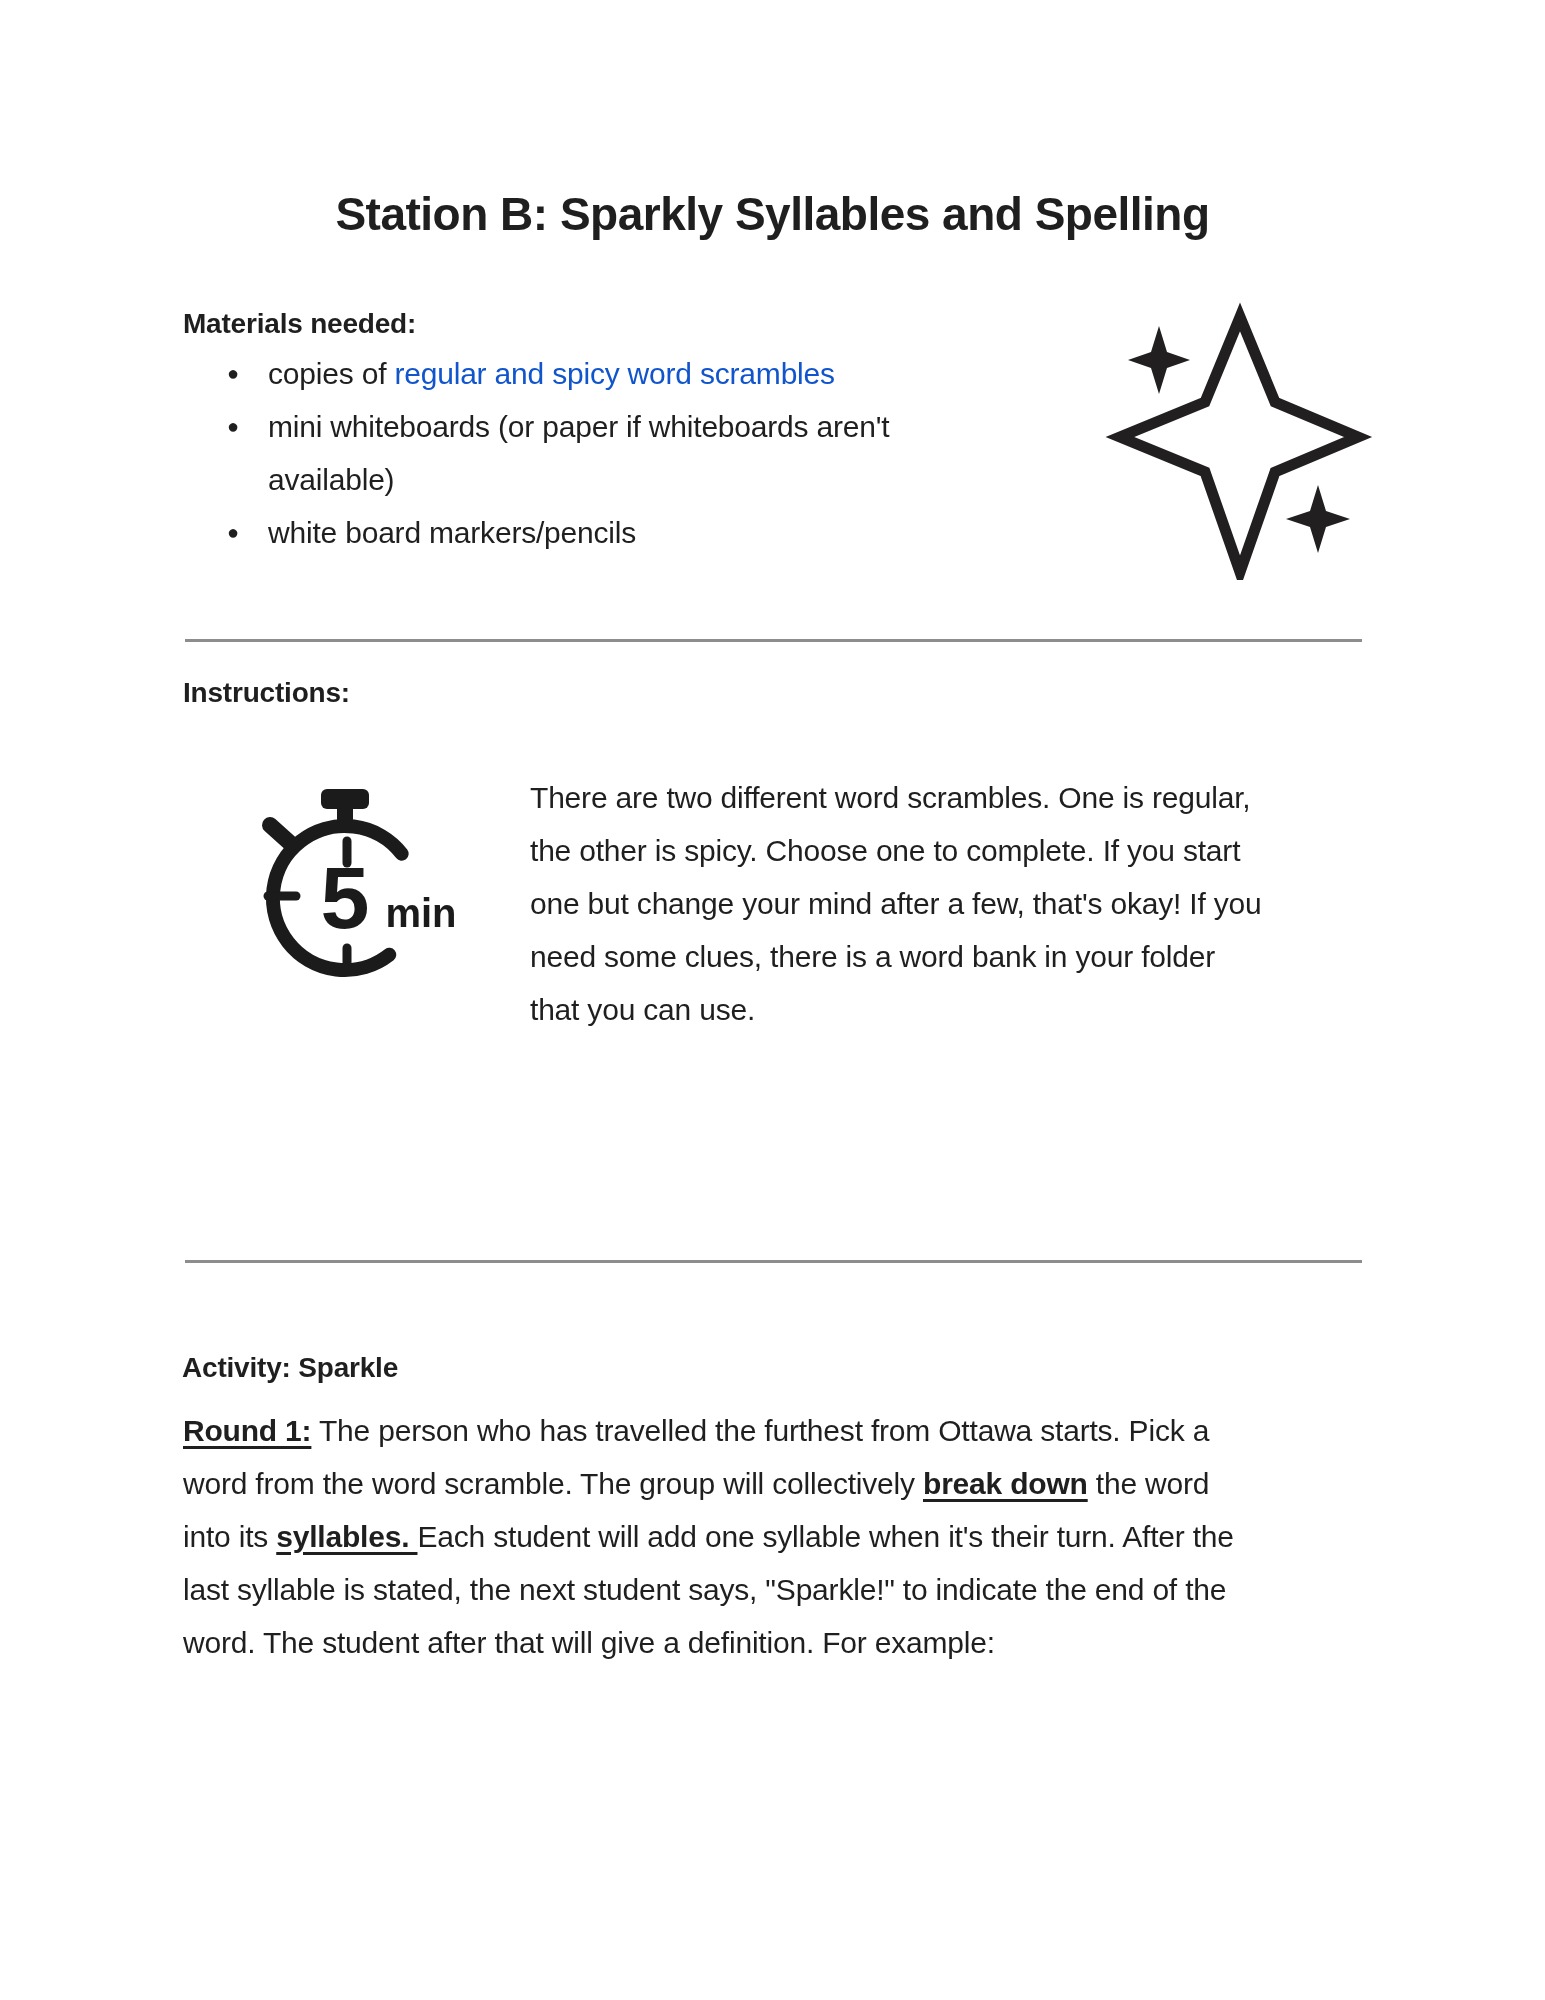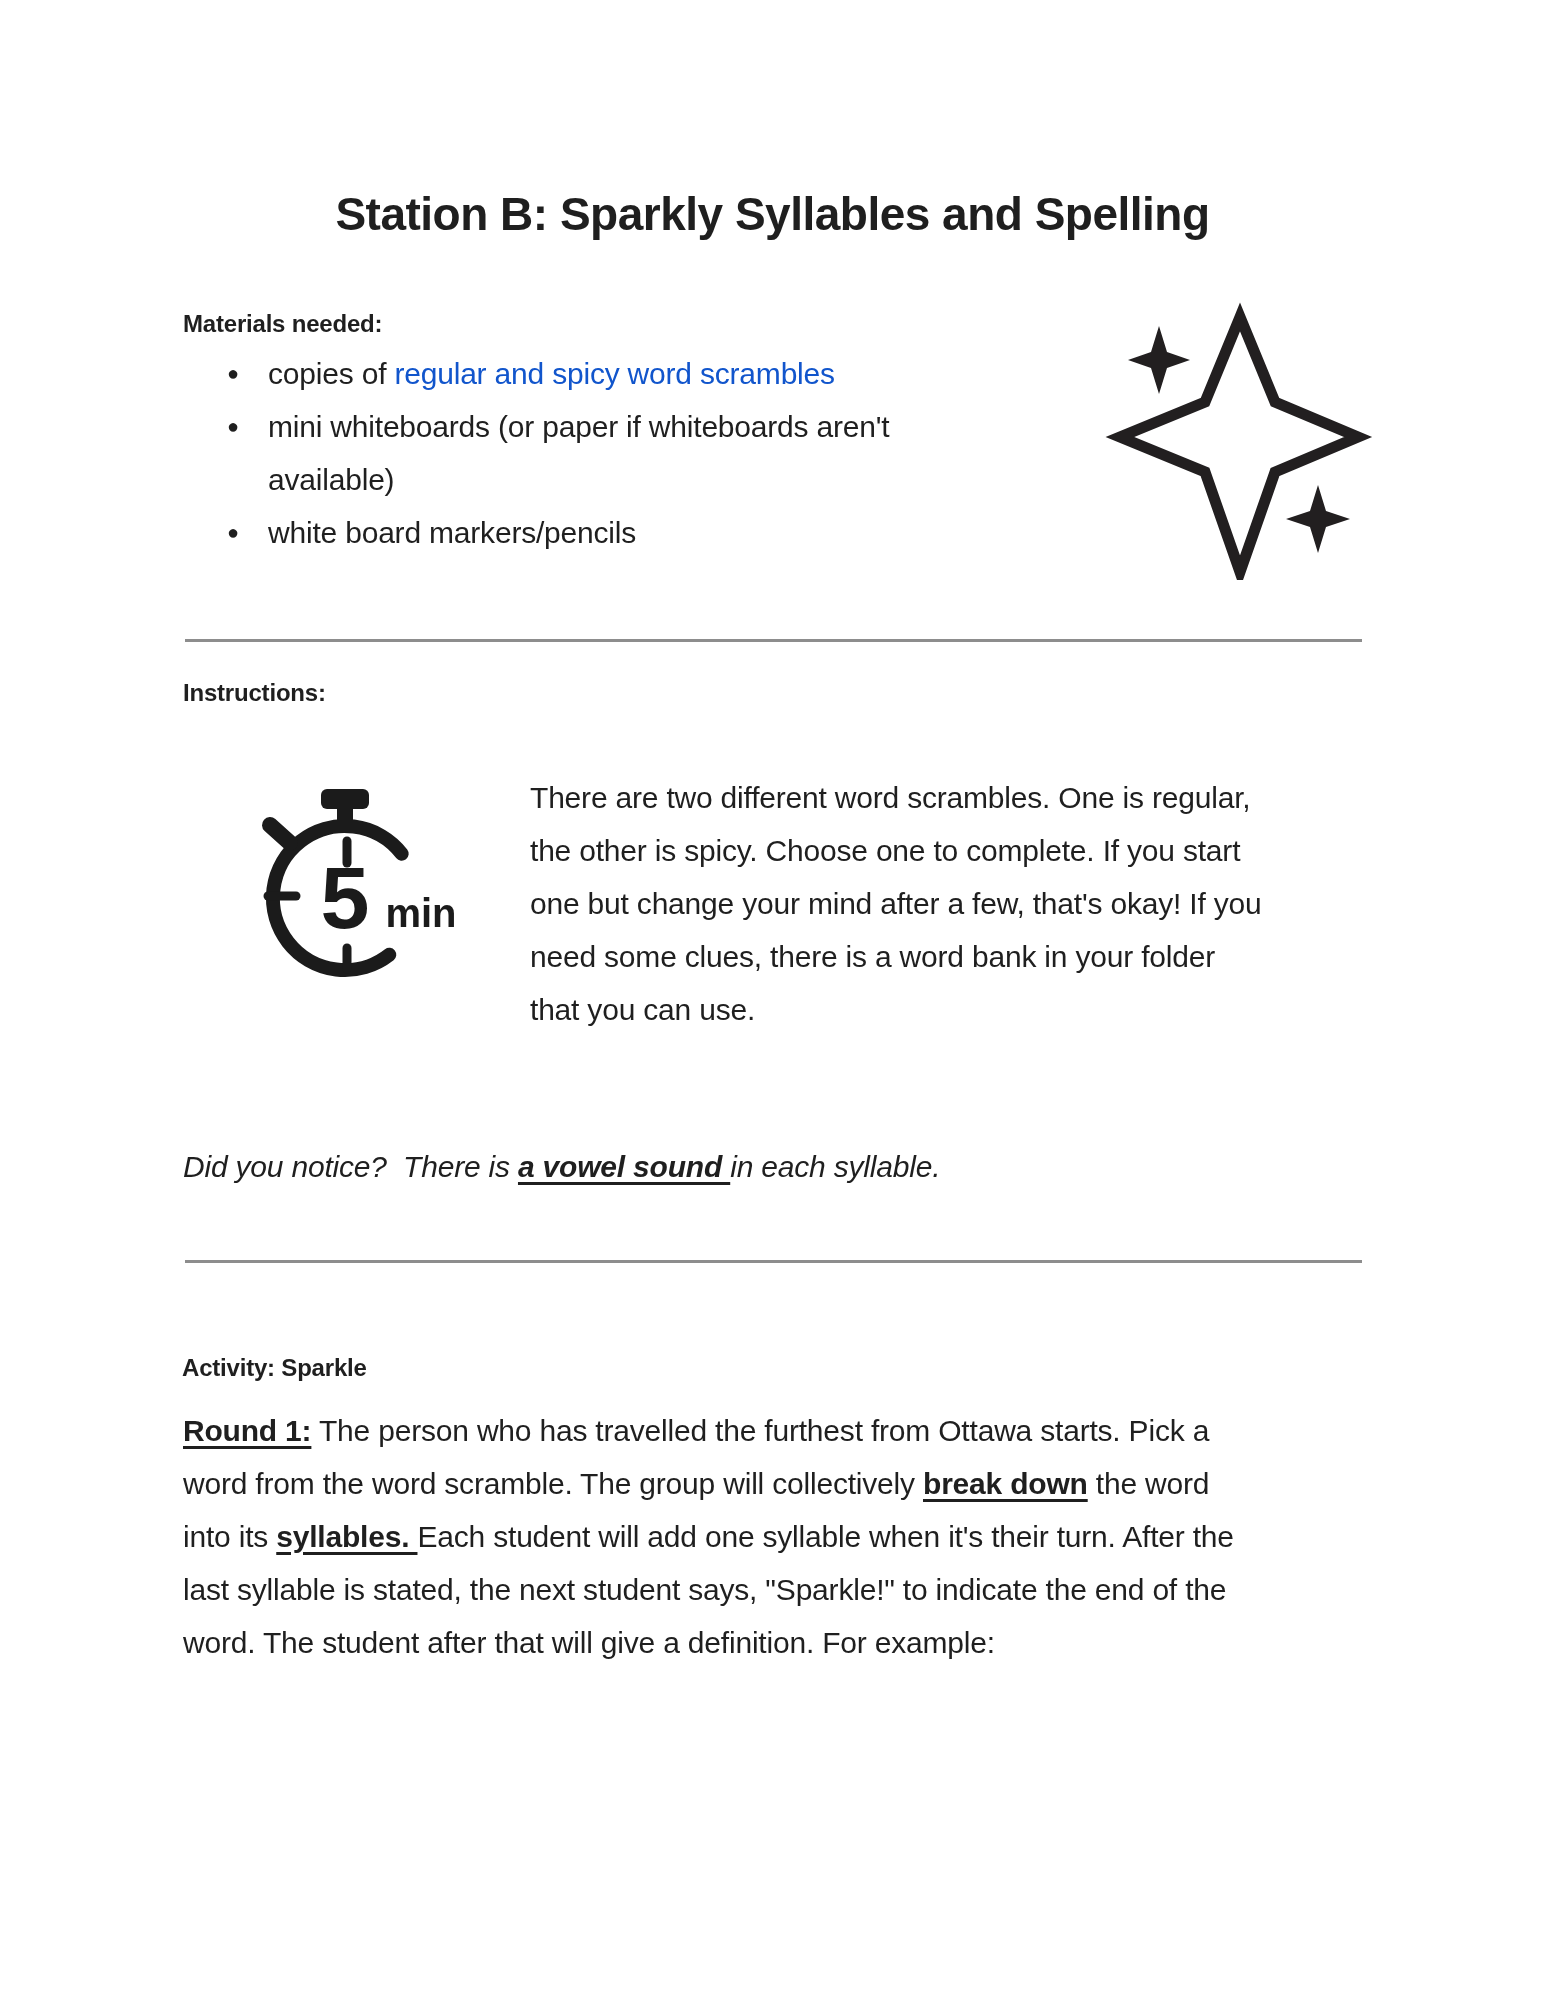--- a/index.html
+++ b/index.html
@@ -12,21 +12,21 @@
     color:var(--text,#1f1f1f);
     overflow:hidden;
   }
   .abs{position:absolute;}
   .title{
     top:186px;left:0;width:1545px;
     text-align:center;
     font-size:46px;font-weight:700;line-height:56px;
     letter-spacing:-0.5px;
   }
-  .h-bold{font-size:24px;font-weight:700;line-height:53px;letter-spacing:-0.2px;}
+  .h-bold{font-size:28px;font-weight:700;line-height:53px;letter-spacing:-0.2px;}
   .body-text{font-size:30px;line-height:53px;letter-spacing:-0.2px;}
   .rich{white-space:pre-line;}
   .b{font-weight:700;}
   .i{font-style:italic;}
   .u{text-decoration:underline;text-decoration-thickness:3px;text-underline-offset:5px;}
   a.link{
     color:var(--link,#1155cc);
     text-decoration-thickness:2.5px;
     text-underline-offset:6px;
     cursor:pointer;
@@ -109,21 +109,20 @@
   </div>
 
   <div class="abs warmup">
     <div class="body-text rich">There are two different word scrambles. One is regular,
 the other is spicy. Choose one to complete. If you start
 one but change your mind after a few, that's okay! If you
 need some clues, there is a word bank in your folder
 that you can use.</div>
   </div>
 
-  <div class="abs body-text rich notice"><span class="i">Did you notice? &nbsp;There is </span><span class="b i u">a vowel sound </span><span class="i">in each syllable.</span></div>
 
   <div class="abs divider divider-2"></div>
 
   <div class="abs h-bold activity-heading">Activity: Sparkle</div>
 
   <div class="abs body-text rich round1"><span class="b u">Round 1:</span><span> The person who has travelled the furthest from Ottawa starts. Pick a
 word from the word scramble. The group will collectively </span><span class="b u">break down</span><span> the word
 into its </span><span class="b u">syllables. </span><span>Each student will add one syllable when it's their turn. After the
 last syllable is stated, the next student says, "Sparkle!" to indicate the end of the
 word. The student after that will give a definition. For example:</span></div>

